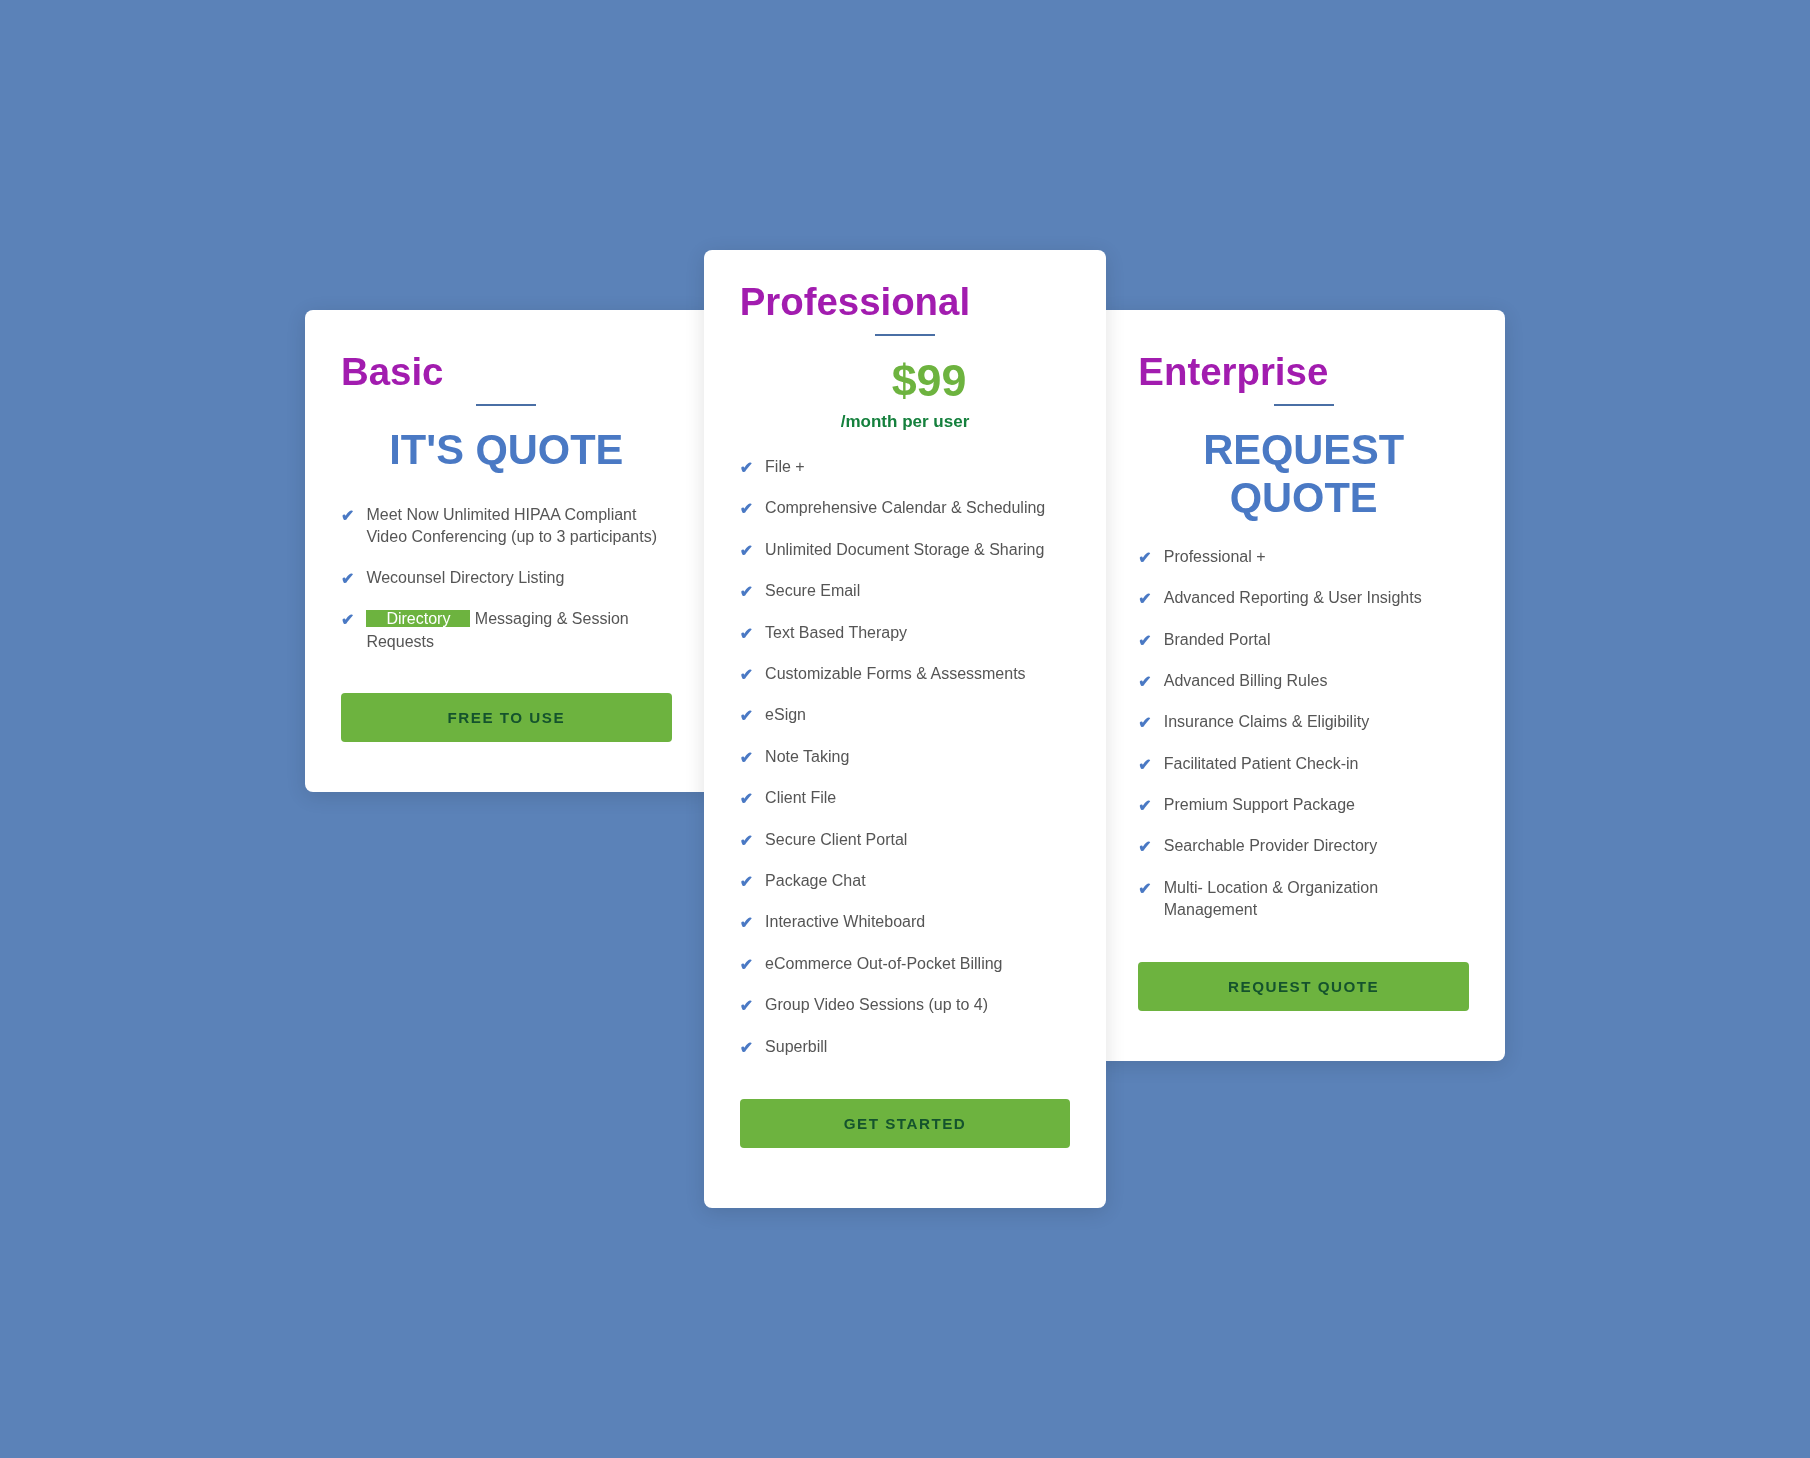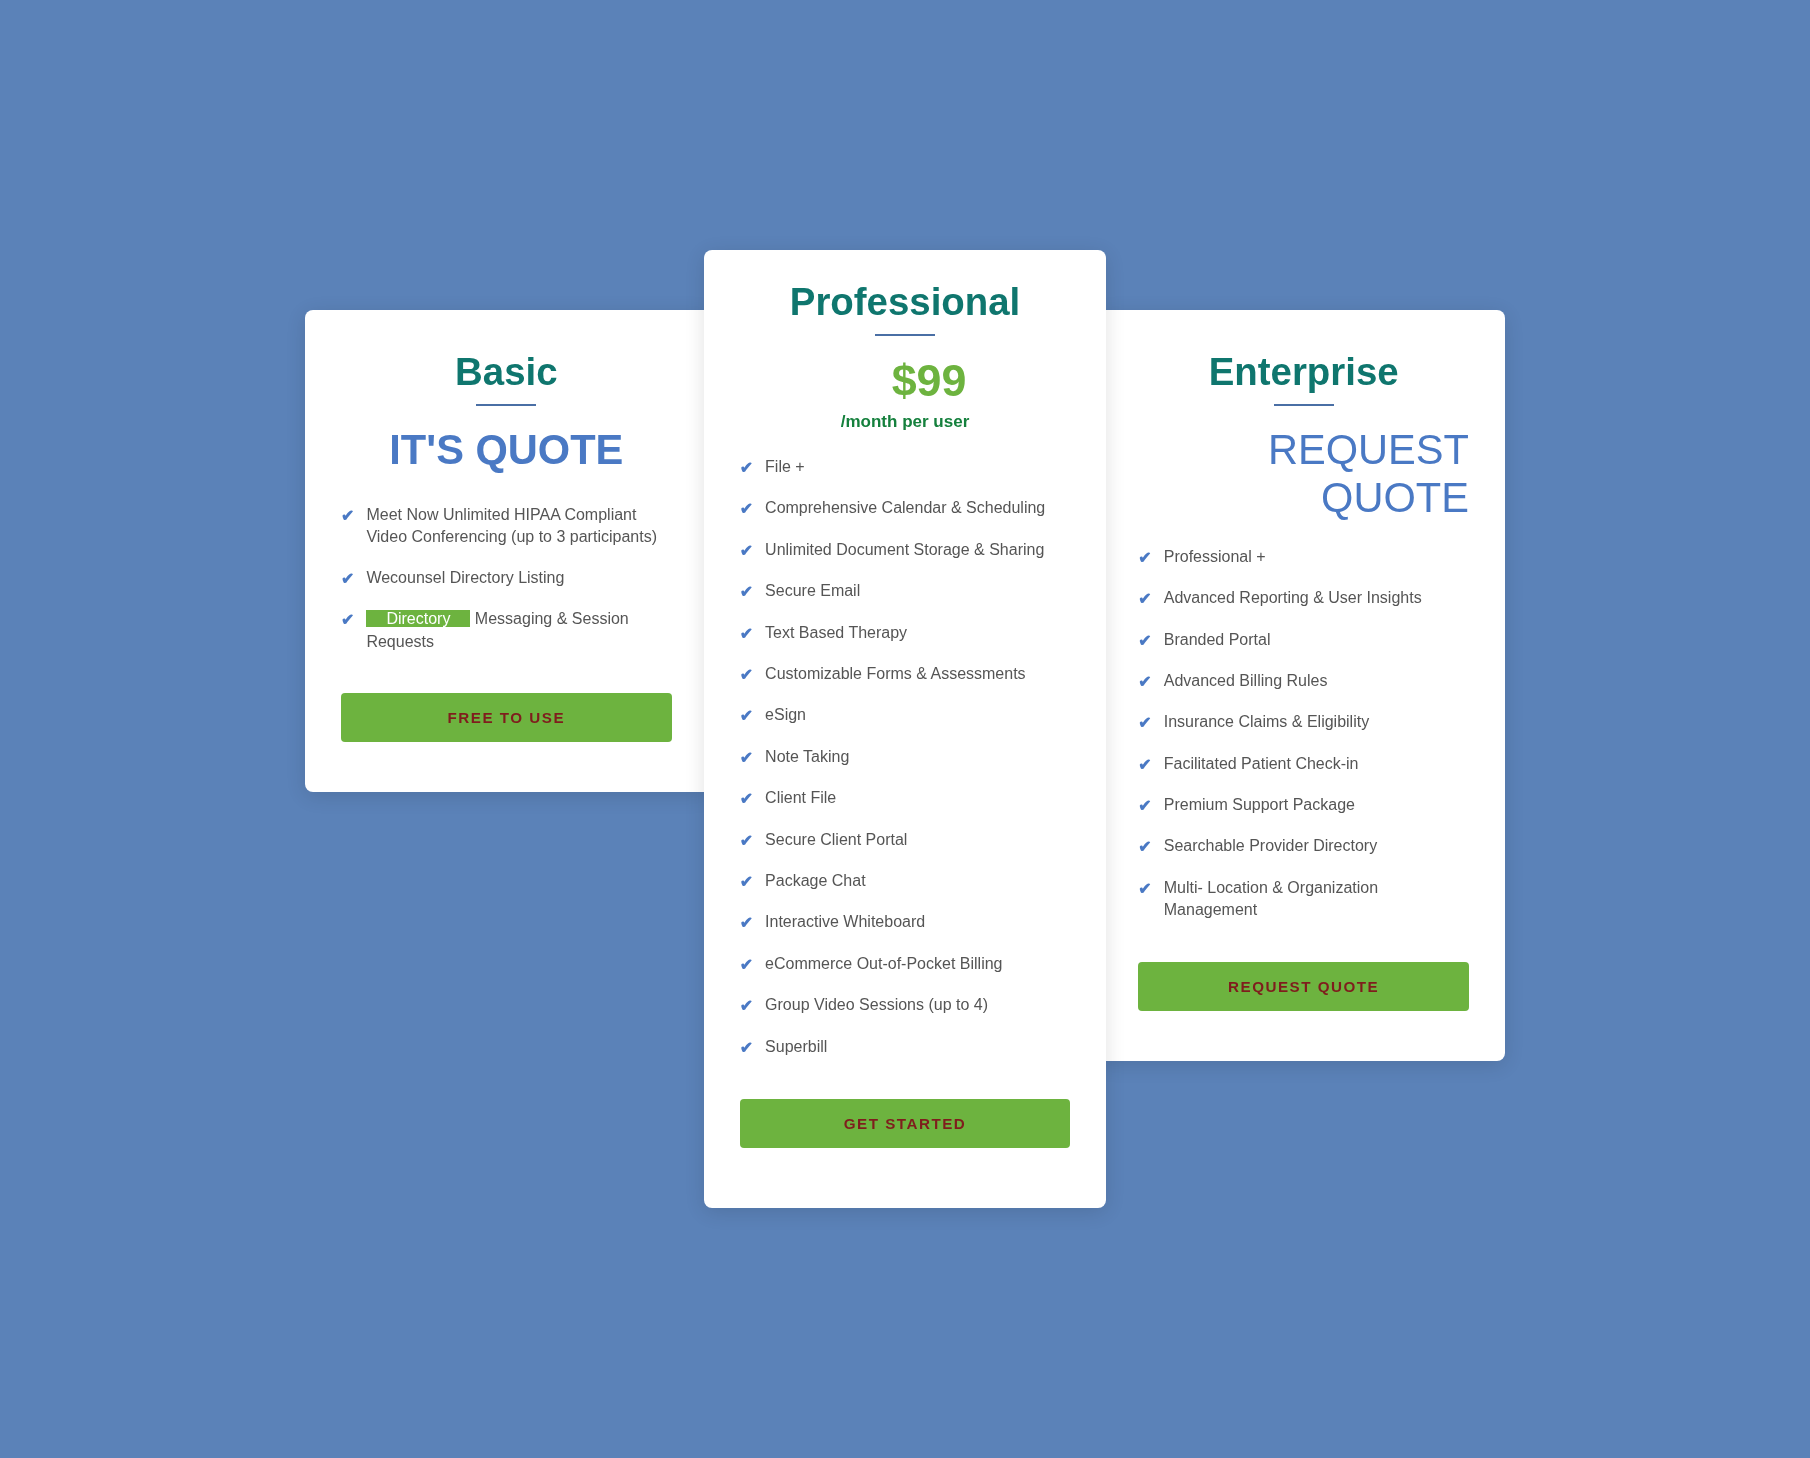--- a/index.html
+++ b/index.html
@@ -47,24 +47,24 @@
     }
 
     .pricing-card.enterprise {
       margin-top: 60px;
       margin-left: -4px;
       border-radius: 0 8px 8px 0;
       z-index: 1;
     }
 
     .card-title {
-      text-align: center;
+      text-align: left;
       font-size: 2.4em;
       font-weight: 700;
-      color: #0f766e;
+      color: #a21caf;
       margin-bottom: 10px;
     }
 
     .divider {
       width: 60px;
       height: 2px;
       background: #4a6fa5;
       margin: 0 auto 20px;
     }
 
@@ -92,24 +92,24 @@
 
     .free-text {
       text-align: center;
       color: #4a79c4;
       font-size: 2.6em;
       font-weight: 700;
       margin-bottom: 30px;
     }
 
     .request-quote-text {
-      text-align: right;
+      text-align: center;
       color: #4a79c4;
       font-size: 2.6em;
-      font-weight: 400;
+      font-weight: 700;
       line-height: 1.15;
       margin-bottom: 14px;
     }
 
     .features-list {
       list-style: none;
       margin-top: 24px;
       margin-bottom: 40px;
     }
 
@@ -142,21 +142,21 @@
       text-align: center;
       padding: 16px 20px;
       font-size: 0.95em;
       font-weight: 700;
       letter-spacing: 1.5px;
       text-transform: uppercase;
       border: none;
       cursor: pointer;
       border-radius: 4px;
       background: #6db33f;
-      color: #7f1d1d;
+      color: #14532d;
       margin-top: auto;
     }
 
     .card-footer {
       margin-top: 20px;
     }
 
     .professional .price-section {
       margin-bottom: 10px;
     }

